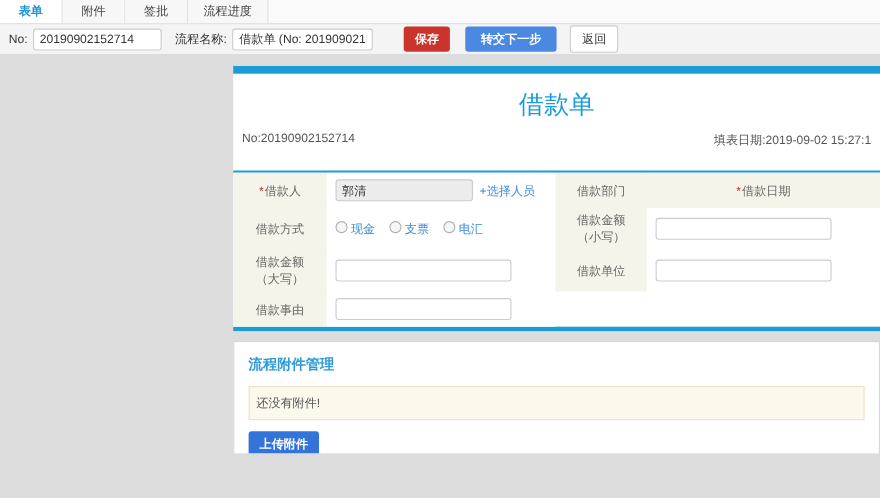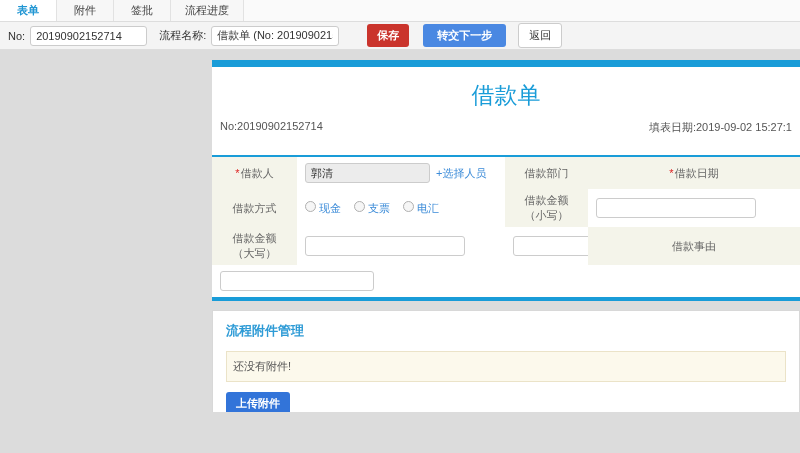--- a/index.html
+++ b/index.html
@@ -133,20 +133,23 @@
         <div class="val">
           <input class="in w-std" value="" style="">
         </div>
         <div class="lbl">
             <span>借款金额（大写）</span>
           </div>
         <div class="val">
           <input class="in w-std" value="" style="">
         </div>
 
+        <div class="lbl">
+            <span>借款单位</span>
+          </div>
         <div class="val">
           <input class="in w-std" value="" style="">
         </div>
         <div class="lbl">
             <span>借款事由</span>
           </div>
         <div class="val">
           <input class="in w-std" value="" style="">
         </div>
       </div>

